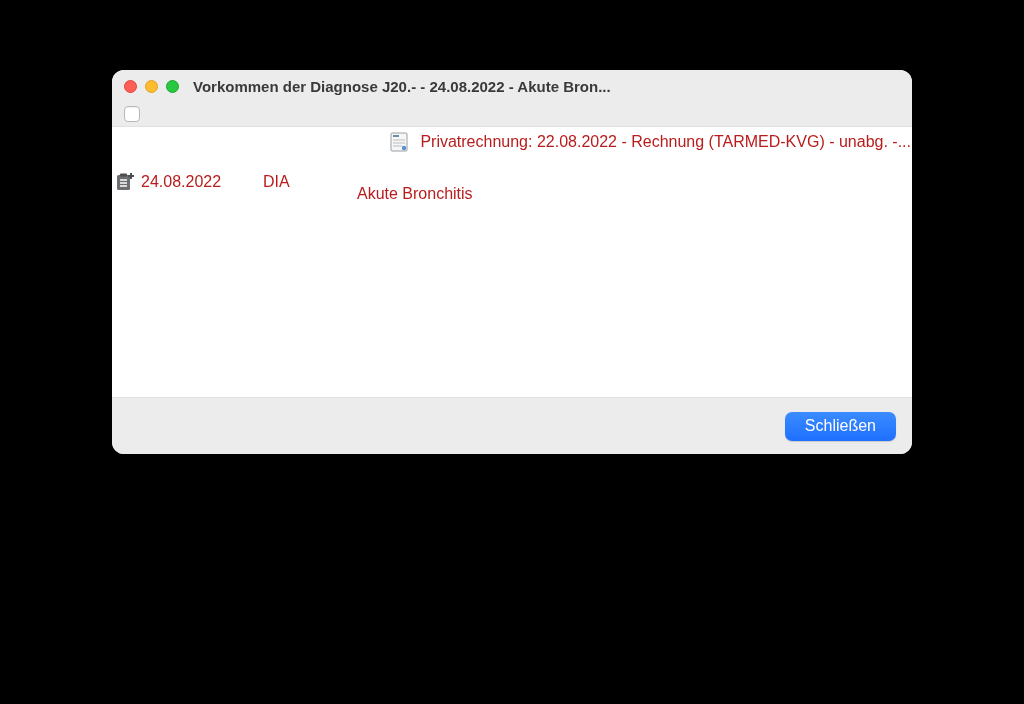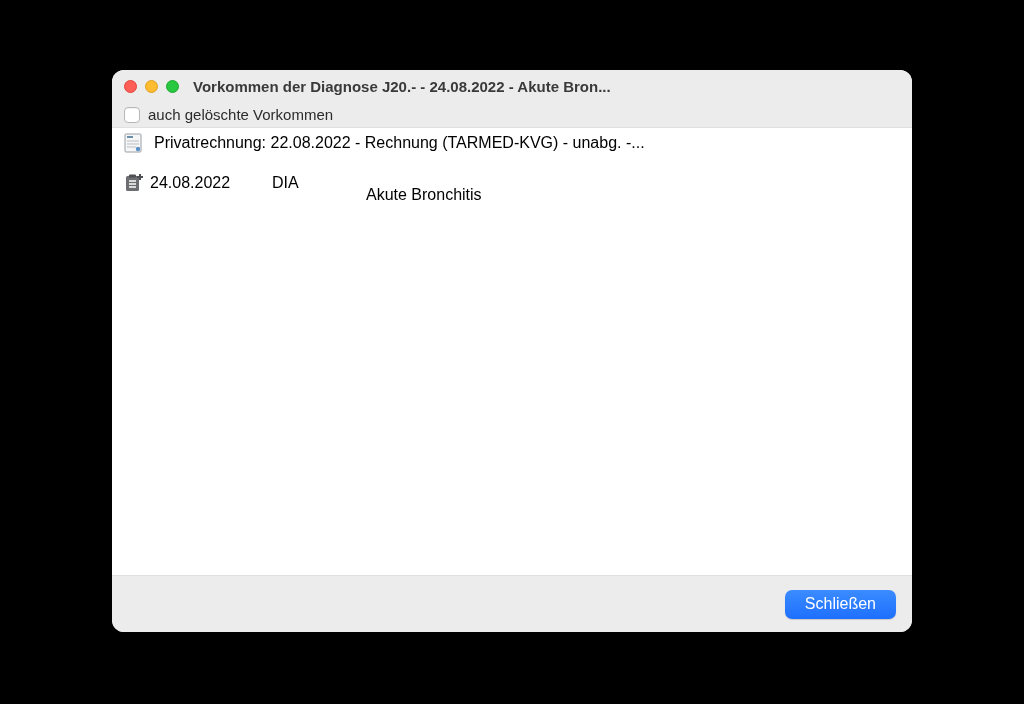--- a/index.html
+++ b/index.html
@@ -7,21 +7,21 @@
   body {
     background: #000;
     font-family: -apple-system, "Helvetica Neue", Helvetica, Arial, sans-serif;
     display: flex;
     align-items: flex-start;
     justify-content: center;
     padding-top: 70px;
   }
   .window {
     width: 800px;
-    height: 562px;
+    height: 384px;
     background: #ececec;
     border-radius: 12px;
     box-shadow: 0 25px 50px rgba(0,0,0,0.5), 0 0 0 1px rgba(0,0,0,0.08);
     display: flex;
     flex-direction: column;
     overflow: hidden;
   }
   .titlebar {
     height: 32px;
     display: flex;
@@ -71,24 +71,25 @@
     flex: 1;
     background: #fff;
     border-top: 1px solid #e0e0e0;
     border-bottom: 1px solid #e0e0e0;
     overflow: hidden;
   }
   .row {
     display: flex;
     align-items: center;
     gap: 10px;
-    padding: 4px 10px;
+    padding: 4px 1px;
     font-size: 16px;
-    color: #000000;
+    color: #b91c1c;
     white-space: nowrap;
+    justify-content: flex-end;
   }
   .row .icon-slot {
     width: 22px; height: 22px;
     display: flex; align-items: center; justify-content: center;
     flex-shrink: 0;
   }
   .row .txt {
     overflow: hidden;
     text-overflow: ellipsis;
   }
@@ -127,21 +128,20 @@
     <div class="traffic-lights">
       <div class="tl red"></div>
       <div class="tl yellow"></div>
       <div class="tl green"></div>
     </div>
     <div class="title">Vorkommen der Diagnose J20.- - 24.08.2022 - Akute Bron...</div>
   </div>
 
   <div class="toolbar">
     <div class="checkbox"></div>
-    <span>auch gelöschte Vorkommen</span>
   </div>
 
   <div class="list-area">
 
     <div class="row">
       <span class="icon-slot">
         <svg width="18" height="20" viewBox="0 0 18 20">
           <rect x="1" y="1" width="16" height="18" rx="1" fill="#f6f6f6" stroke="#9aa0a6"></rect>
           <rect x="3" y="3" width="6" height="2" fill="#6b8ea8"></rect>
           <line x1="3" y1="8" x2="15" y2="8" stroke="#b9bdc2"></line>

